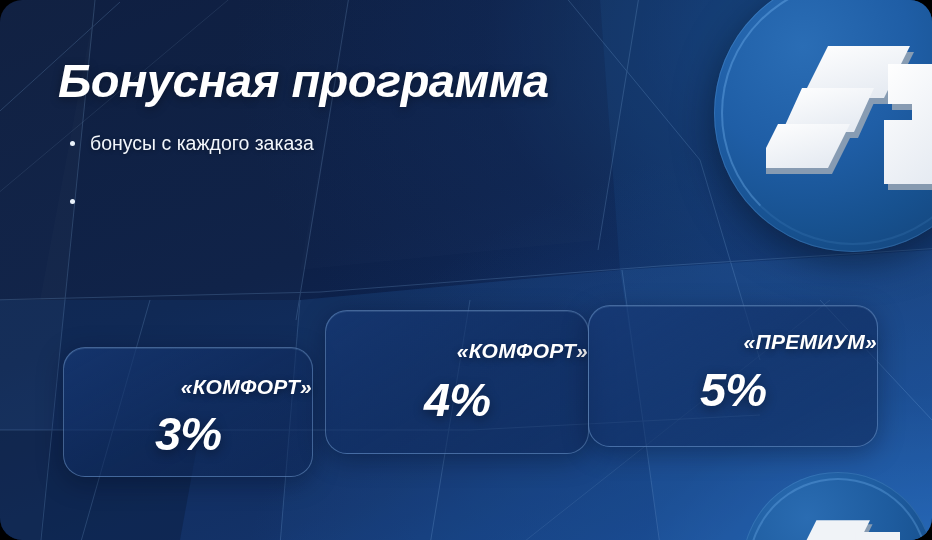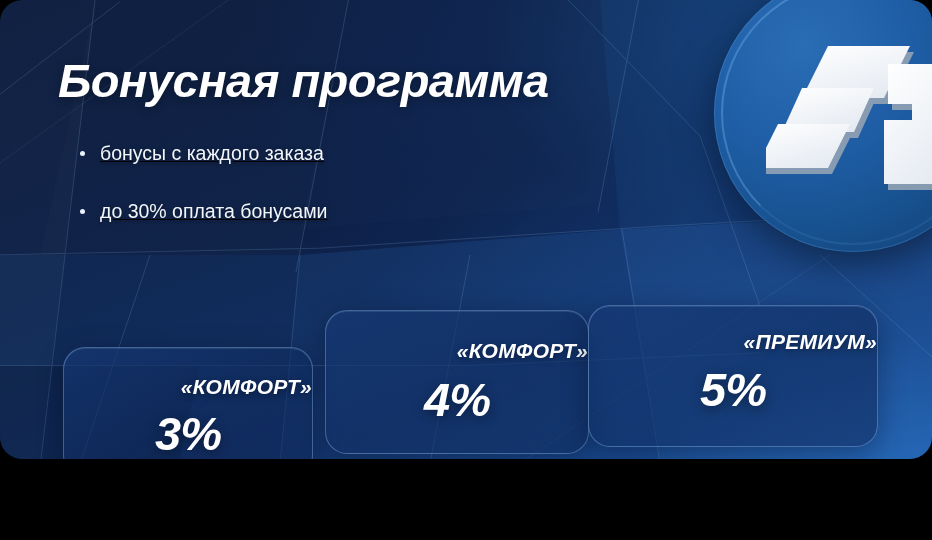--- a/index.html
+++ b/index.html
@@ -10,21 +10,21 @@
   body {
     width: 932px;
     height: 540px;
     overflow: hidden;
     font-family: "Liberation Sans", sans-serif;
   }
 
   #banner {
     position: relative;
     width: 932px;
-    height: 459px;
+    height: 540px;
     border-radius: 22px;
     overflow: hidden;
     background:
       radial-gradient(120% 150% at 100% 115%, rgba(40,110,190,0.85) 0%, rgba(24,72,140,0.55) 28%, rgba(12,36,78,0.0) 62%),
       radial-gradient(90% 120% at 88% 8%, rgba(30,95,170,0.55) 0%, rgba(18,52,110,0.25) 40%, rgba(10,28,62,0) 70%),
       linear-gradient(160deg, #0c1c3e 0%, #0d2047 42%, #102a5c 72%, #14438c 100%);
   }
 
   
   .bg-lines {
@@ -116,25 +116,24 @@
     letter-spacing: -0.5px;
     color: #ffffff;
     text-shadow: 0 2px 10px rgba(0,0,0,0.35);
     white-space: nowrap;
   }
 
   .bullets {
     position: absolute;
     left: 62px;
     top: 132px;
-    margin: 10px;
+    margin: 0;
     padding: 0;
     list-style: none;
     width: 700px;
-    text-decoration: underline;
   }
   .bullets li {
     position: relative;
     padding-left: 28px;
     margin-bottom: 35px;
     font-size: 19.5px;
     line-height: 1.2;
     color: #f2f6fb;
     white-space: nowrap;
     text-shadow: 0 1px 4px rgba(0,0,0,0.35);
@@ -294,21 +293,20 @@
 
     <h1 class="title">Бонусная программа</h1>
 
     <ul class="bullets">
       <li>
         <span class="dot"></span>
         <span>бонусы с каждого заказа</span>
       </li>
       <li>
         <span class="dot"></span>
-        <span>до 30% оплата бонусами</span>
       </li>
     </ul>
 
     <div class="card" id="card-standard">
       <div class="tier-name">«КОМФОРТ»</div>
       <div class="tier-value">3%</div>
     </div>
 
     <div class="card" id="card-comfort">
       <div class="tier-name">«КОМФОРТ»</div>

